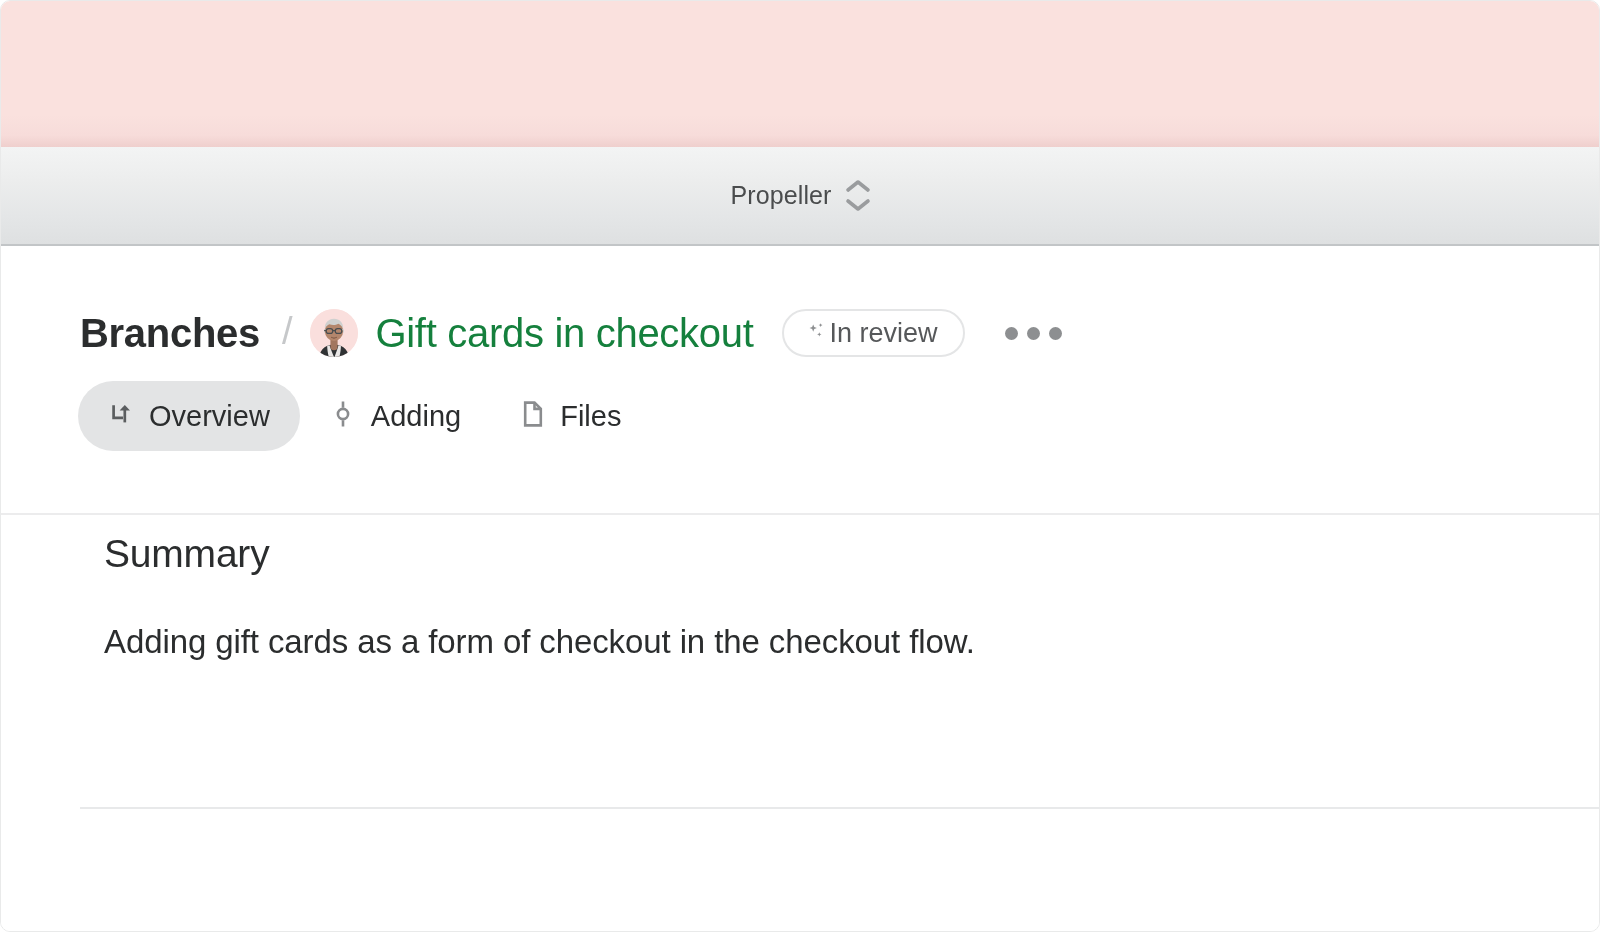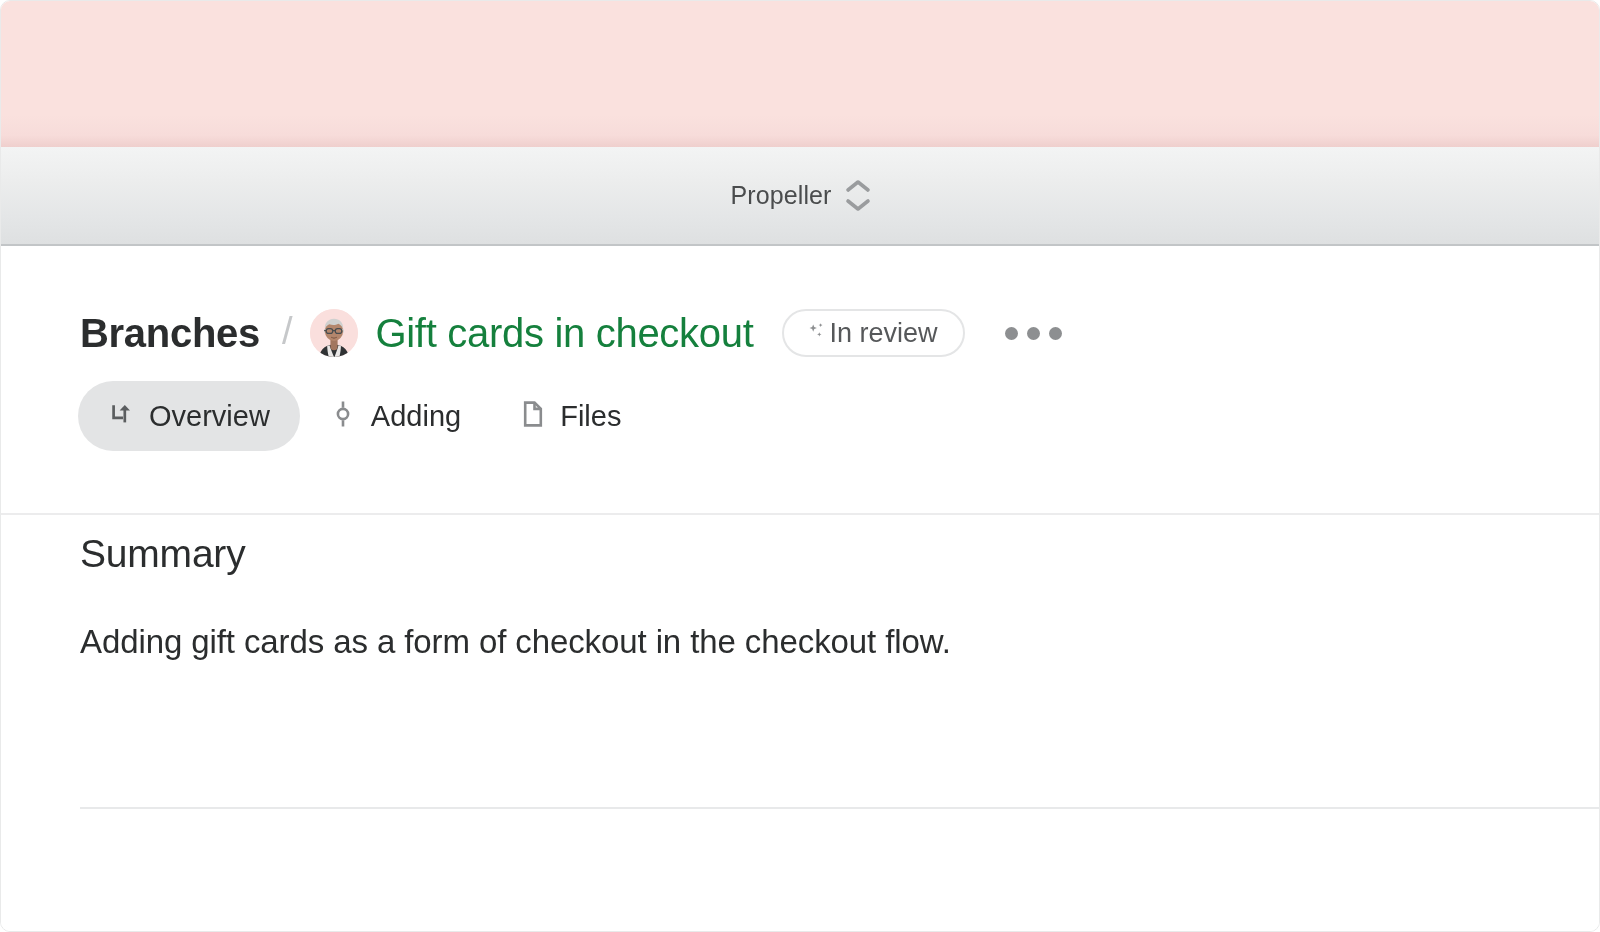--- a/index.html
+++ b/index.html
@@ -194,20 +194,21 @@
     left: 0;
     top: 265px;
     width: 1600px;
     height: 2px;
     background: #ececed;
   }
 
   
   .section {
     padding: 0 0 0 79px;
+    margin-left: 24px;
   }
   .section-title {
     margin: 0;
     padding-top: 89px;
     font-size: 39px;
     font-weight: 400;
     color: #2b2d2e;
     letter-spacing: -0.2px;
     line-height: 1;
   }

